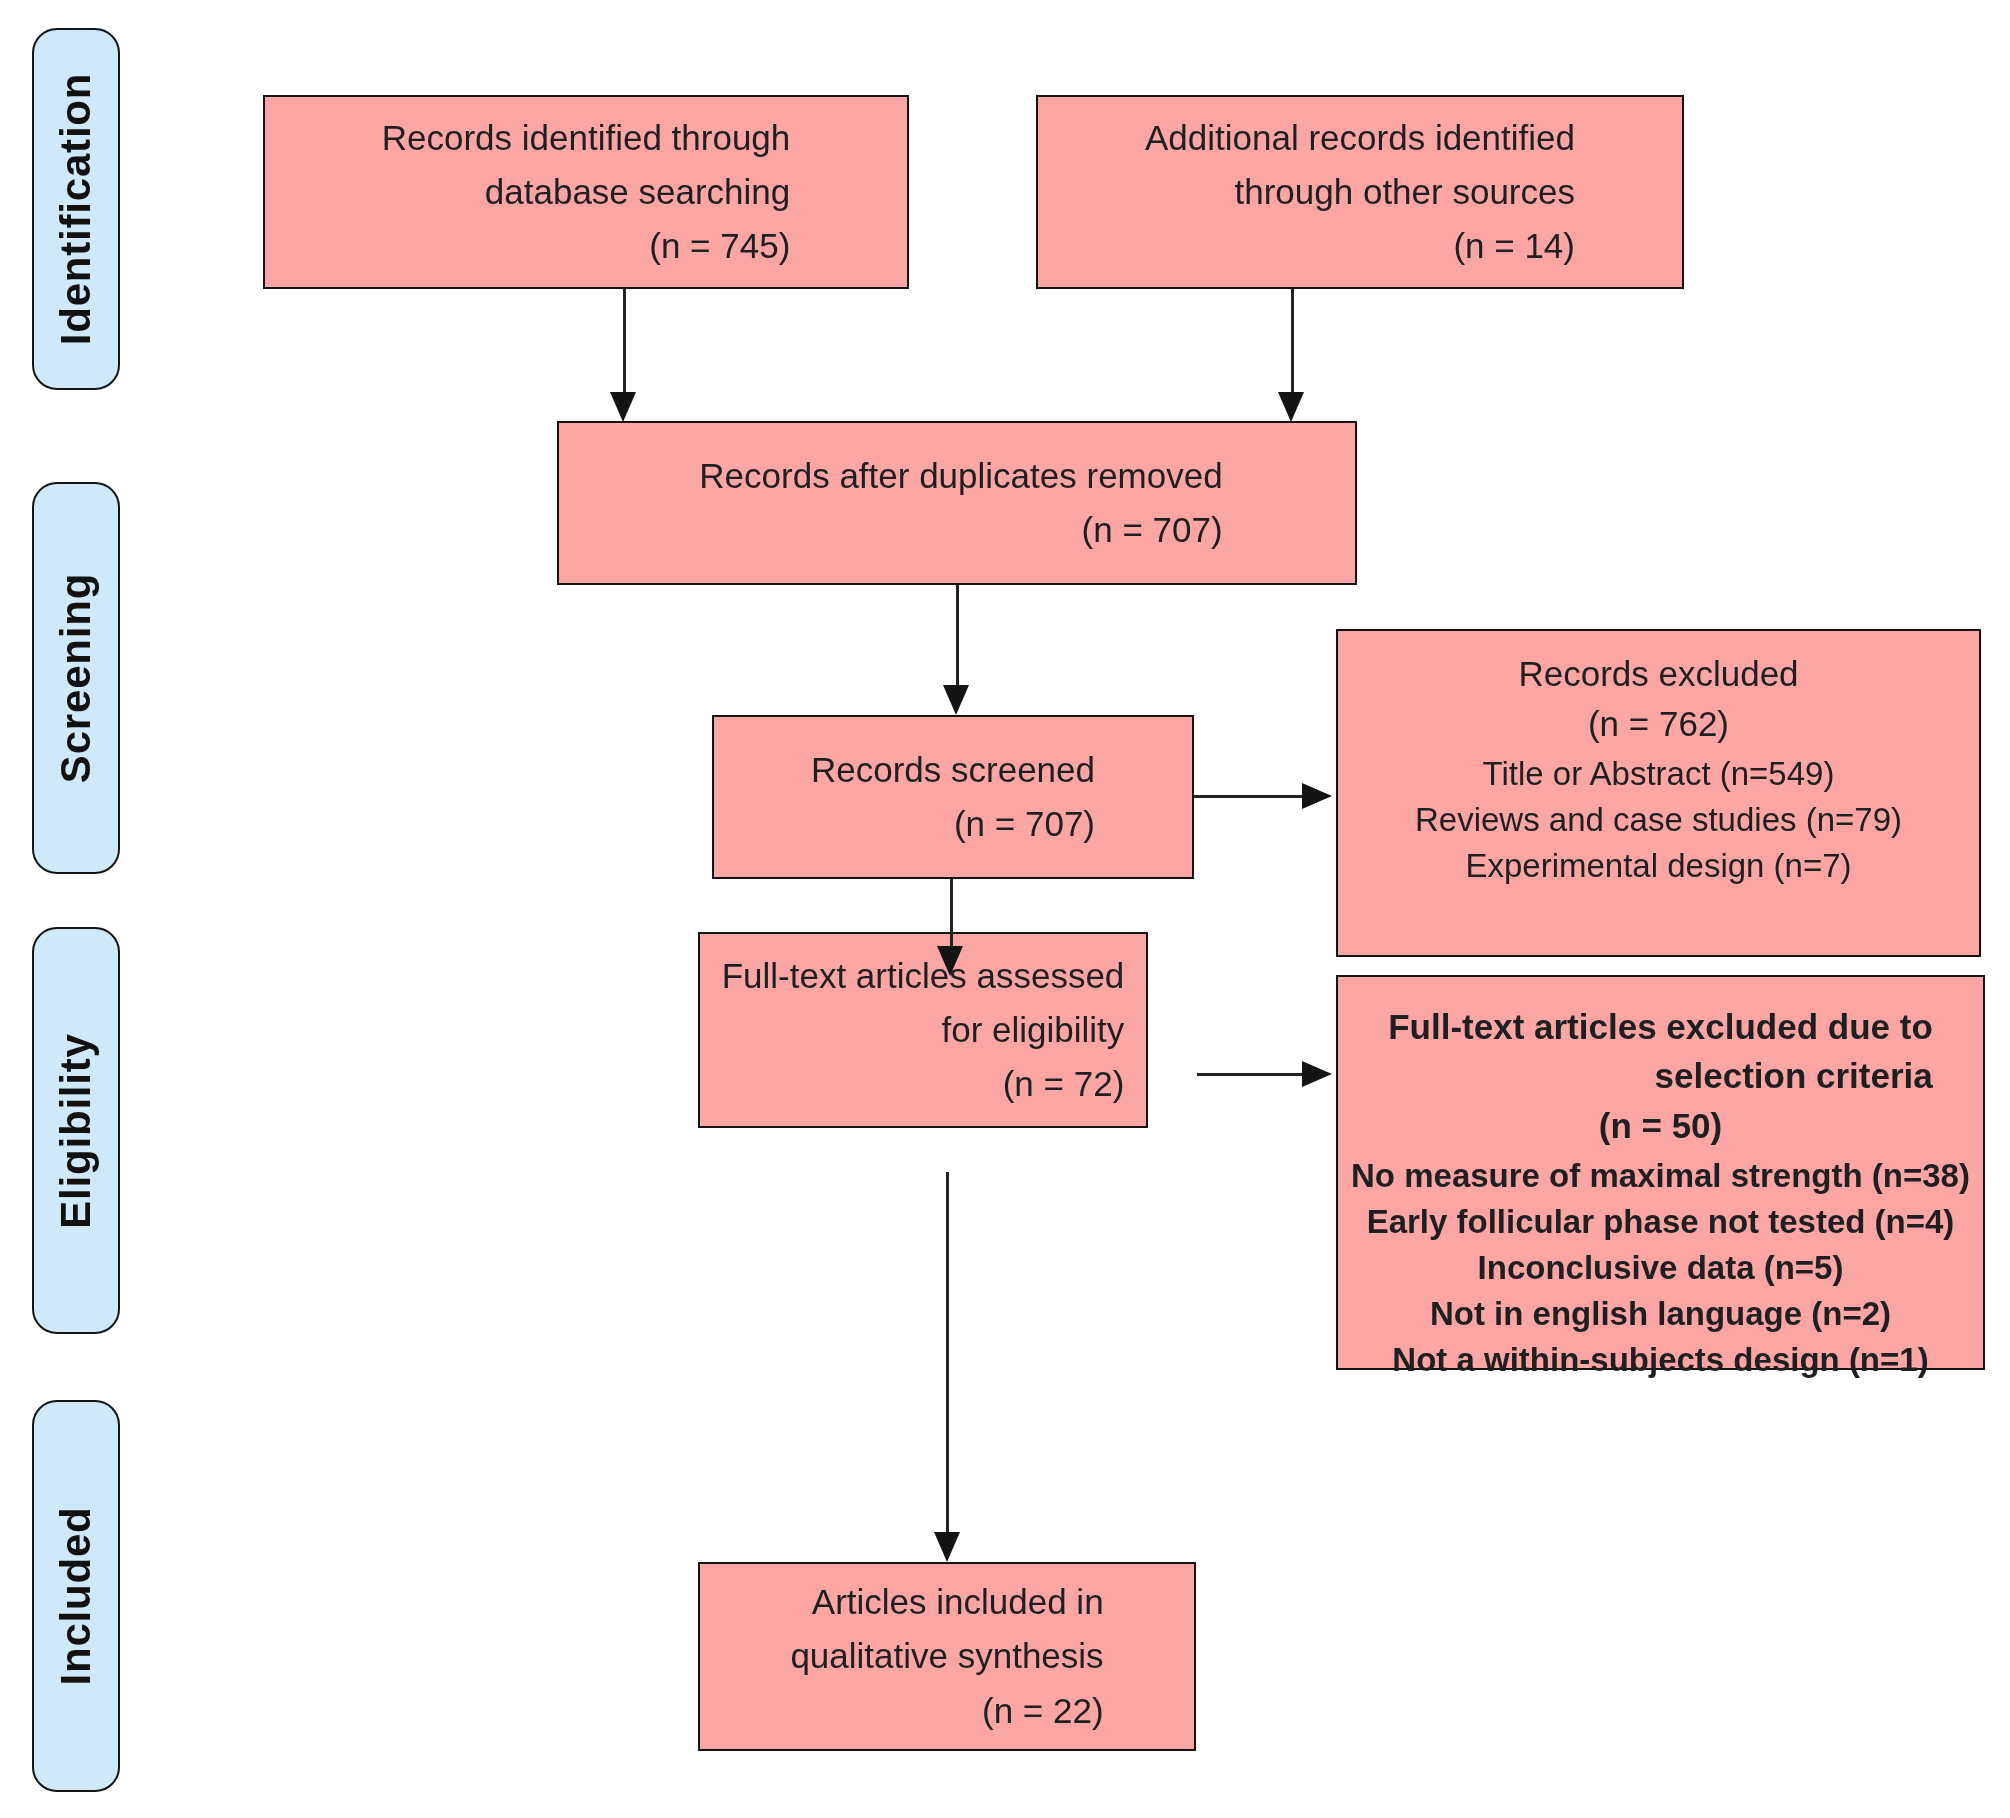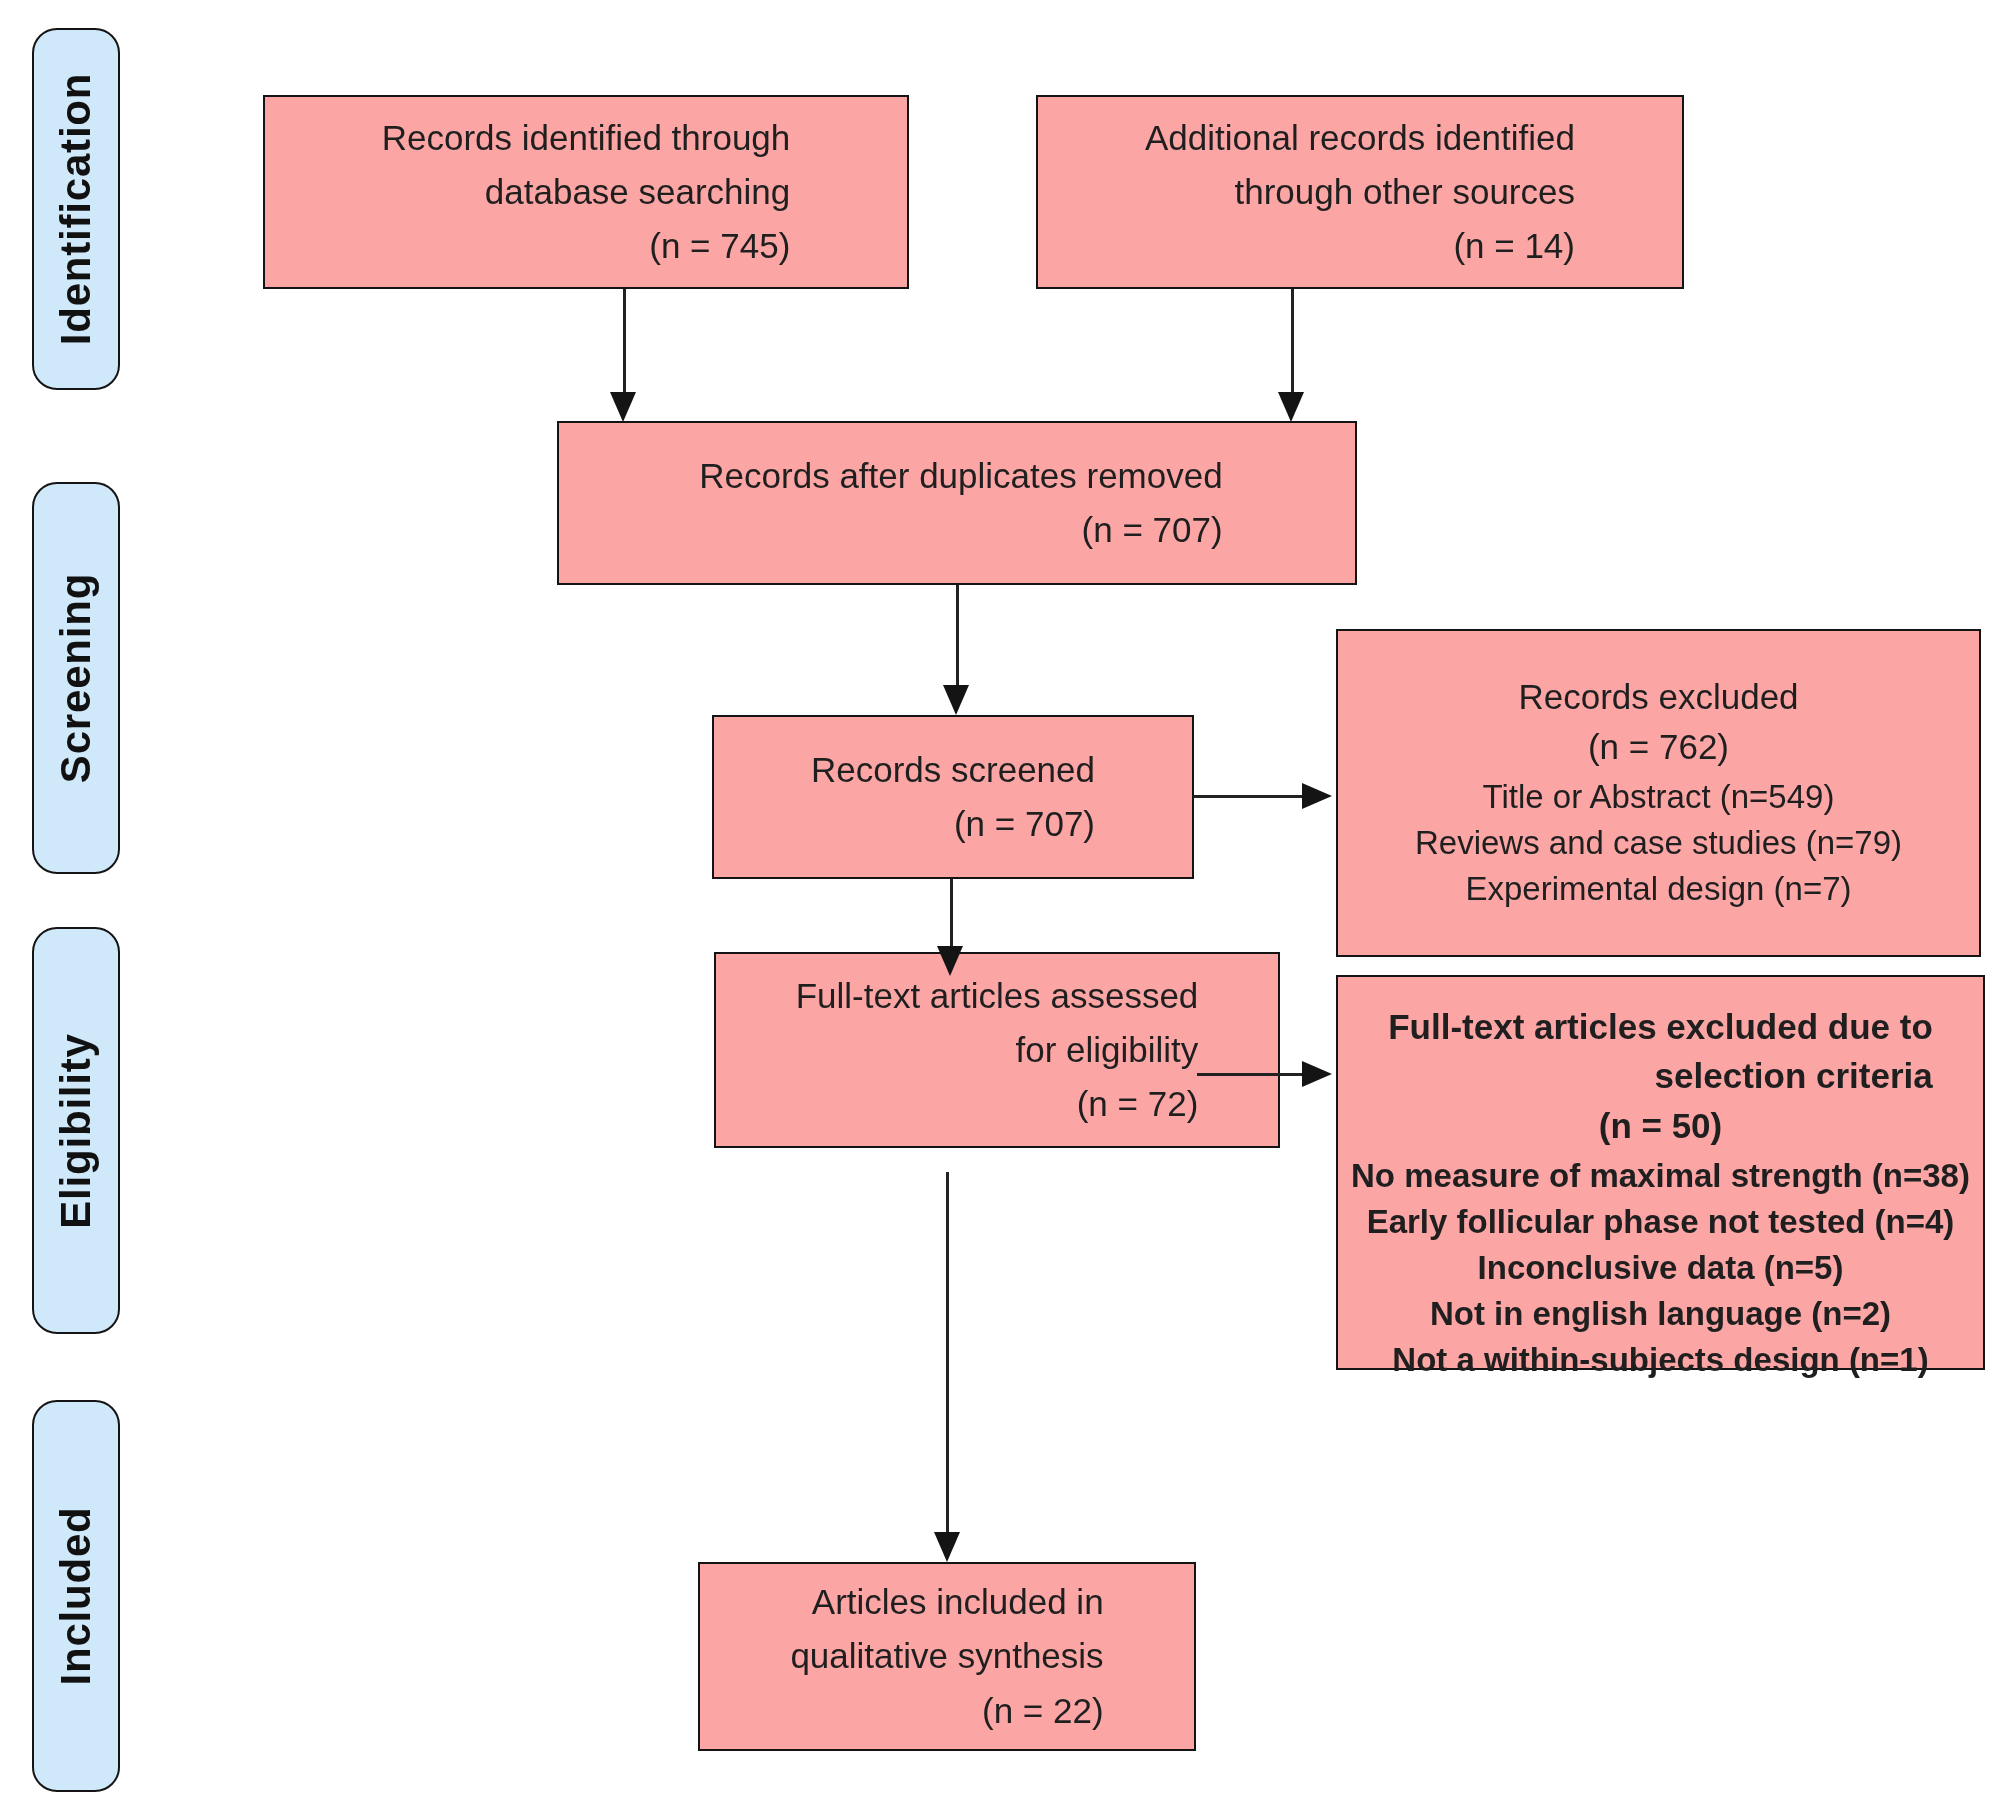--- a/index.html
+++ b/index.html
@@ -58,22 +58,22 @@
     color:#1f1f1f;
   }
   .node-detail{
     font-size:33px;line-height:1.4;
     color:#1f1f1f;
   }
   .box-records-identified{left:263px;top:95px;width:646px;height:194px;}
   .box-additional-records{left:1004px;top:95px;width:648px;height:194px;margin-left:32px;}
   .box-duplicates-removed{left:557px;top:421px;width:800px;height:164px;padding-left:8px;}
   .box-records-screened{left:712px;top:715px;width:482px;height:164px;}
-  .box-records-excluded{left:1336px;top:629px;width:645px;height:328px;justify-content:flex-start;padding-top:41px;}
-  .box-fulltext-assessed{left:698px;top:952px;width:566px;height:196px;margin-left:16px;}
+  .box-records-excluded{left:1336px;top:629px;width:645px;height:328px;justify-content:flex-start;padding-top:18px;}
+  .box-fulltext-assessed{left:698px;top:932px;width:450px;height:196px;}
   .box-fulltext-excluded{left:1336px;top:975px;width:649px;height:395px;justify-content:flex-start;padding-top:25px;font-weight:bold;}
   .box-articles-included{left:698px;top:1562px;width:498px;height:189px;}
 
   
   .vline,.hline{position:absolute;background:#222;}
   .vline{width:2.5px;}
   .hline{height:2.5px;}
   .head-down{
     position:absolute;width:0;height:0;
     border-left:13.4px solid transparent;

